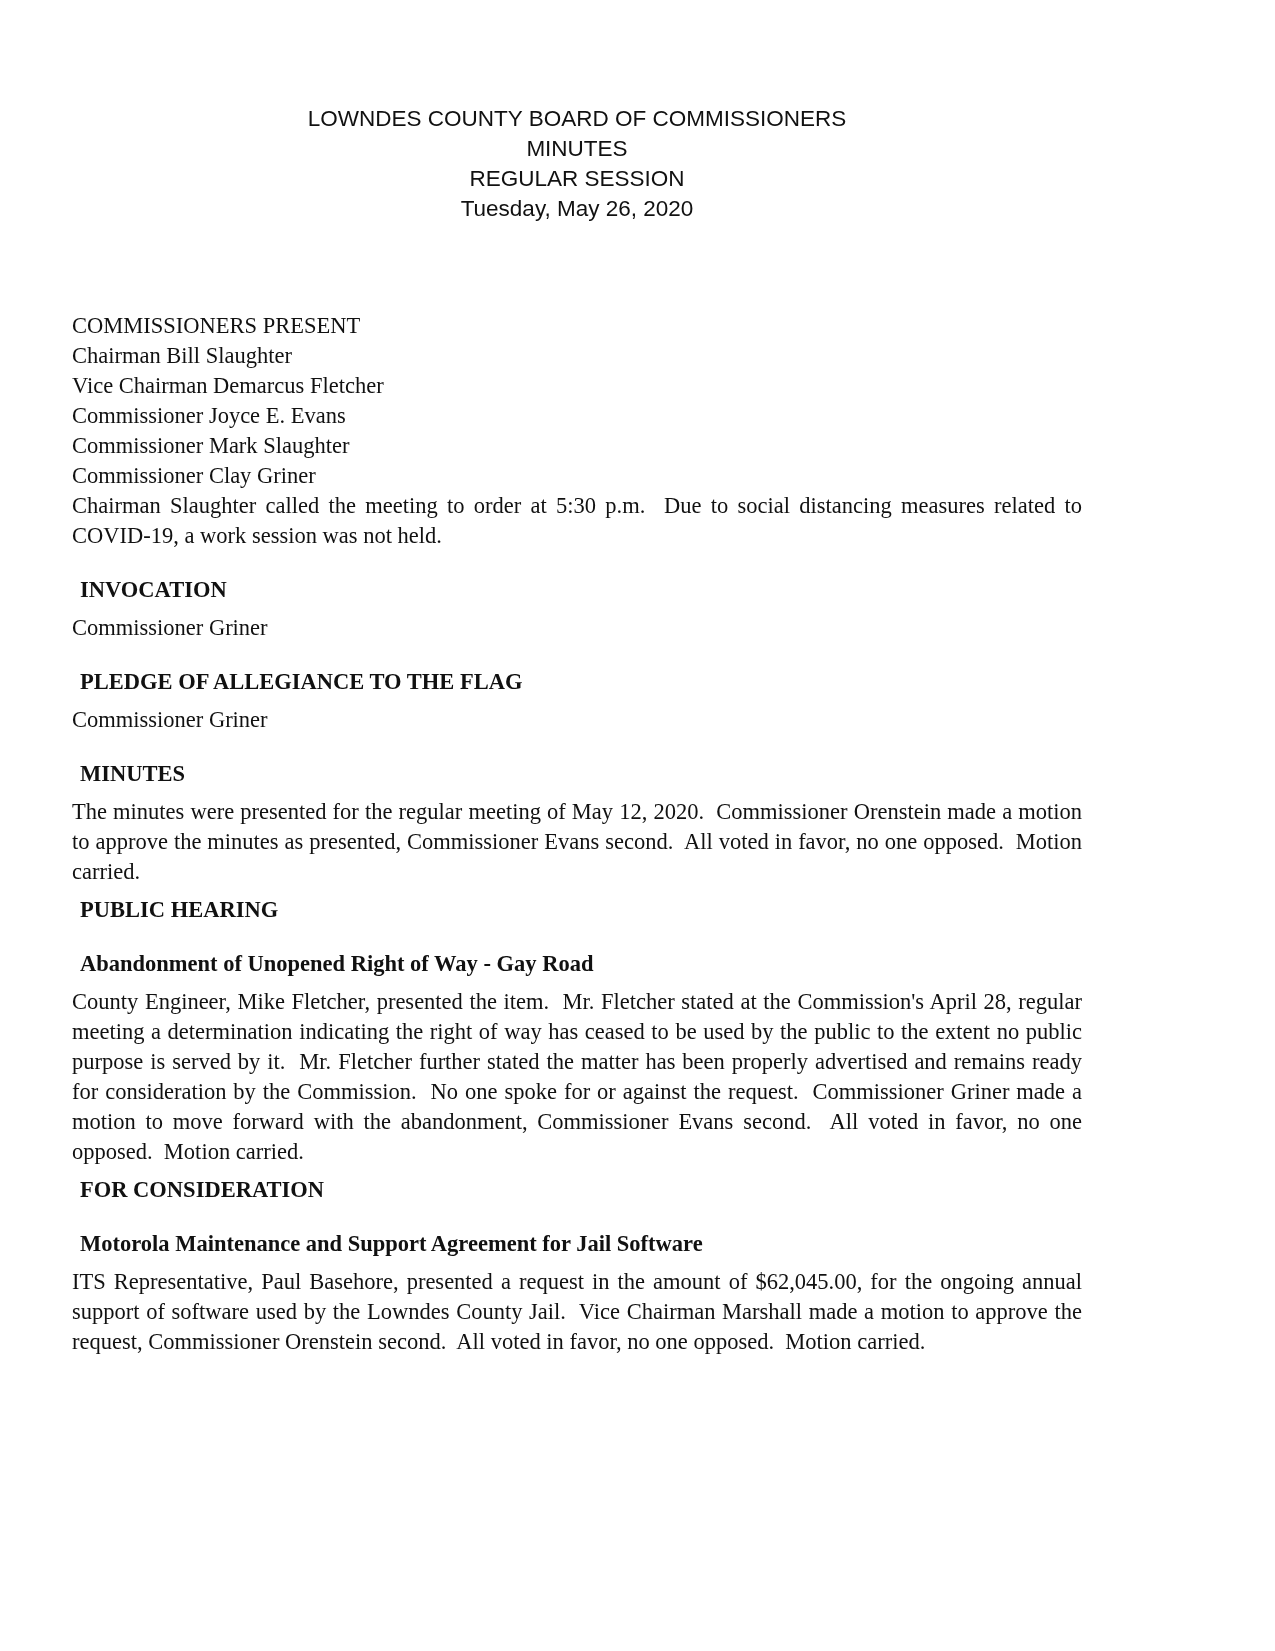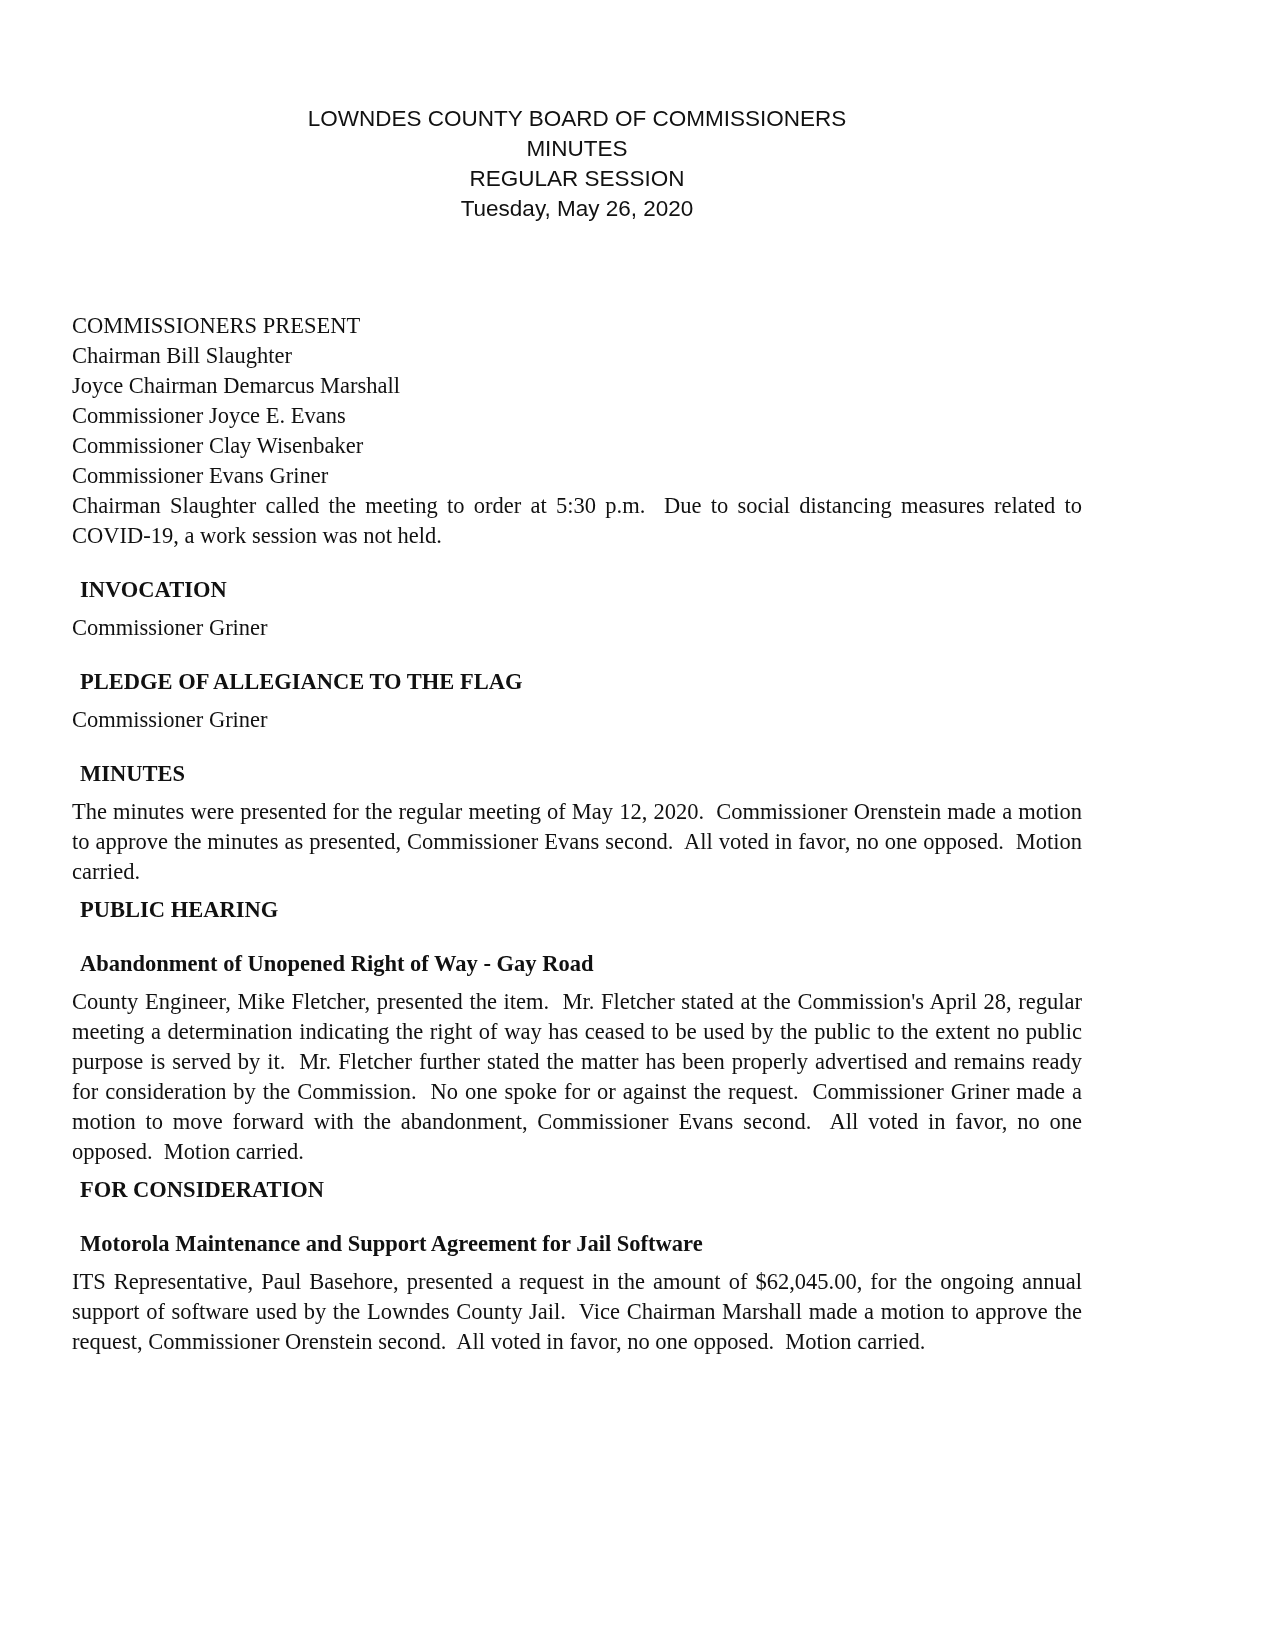--- a/index.html
+++ b/index.html
@@ -53,24 +53,24 @@
   <header class="doc-header">
     <div class="line">LOWNDES COUNTY BOARD OF COMMISSIONERS</div>
     <div class="line">MINUTES</div>
     <div class="line">REGULAR SESSION</div>
     <div class="line">Tuesday, May 26, 2020</div>
   </header>
 
   <section class="block attendance">
     <div class="line">COMMISSIONERS PRESENT</div>
     <div class="line">Chairman Bill Slaughter</div>
-    <div class="line">Joyce Chairman Demarcus Marshall</div>
+    <div class="line">Vice Chairman Demarcus Fletcher</div>
     <div class="line">Commissioner Joyce E. Evans</div>
-    <div class="line">Commissioner Clay Wisenbaker</div>
-    <div class="line">Commissioner Evans Griner</div>
+    <div class="line">Commissioner Mark Slaughter</div>
+    <div class="line">Commissioner Clay Griner</div>
   </section>
 
   <p class="block para">Chairman Slaughter called the meeting to order at 5:30 p.m.  Due to social distancing measures related to COVID-19, a work session was not held.</p>
 
   <section class="block">
     <h2 class="hline">INVOCATION</h2>
     <div class="line">Commissioner Griner</div>
   </section>
 
   <section class="block">

